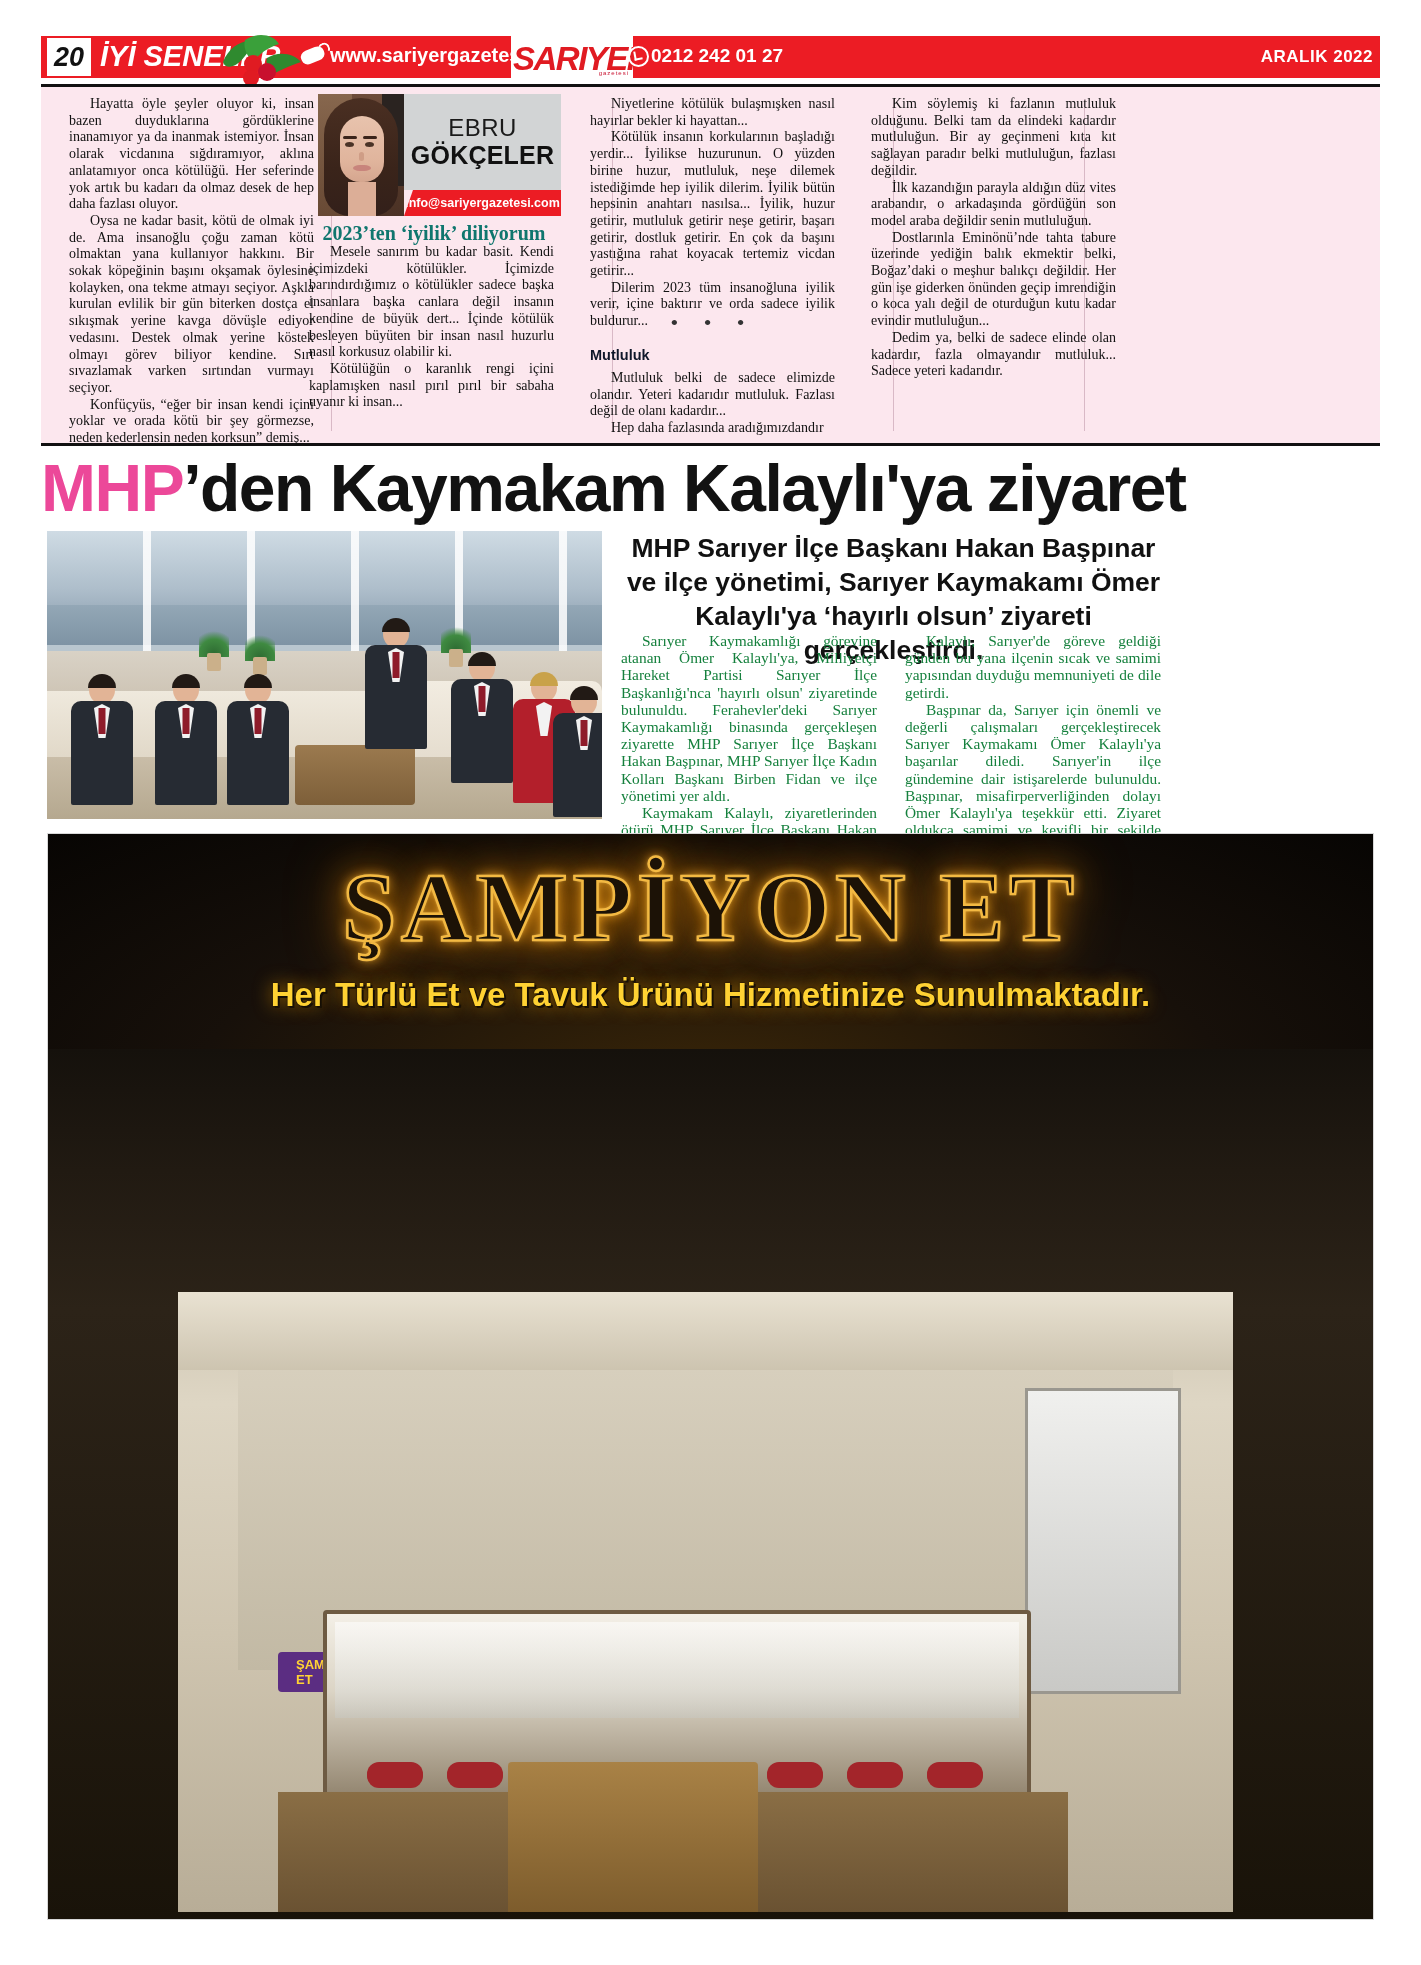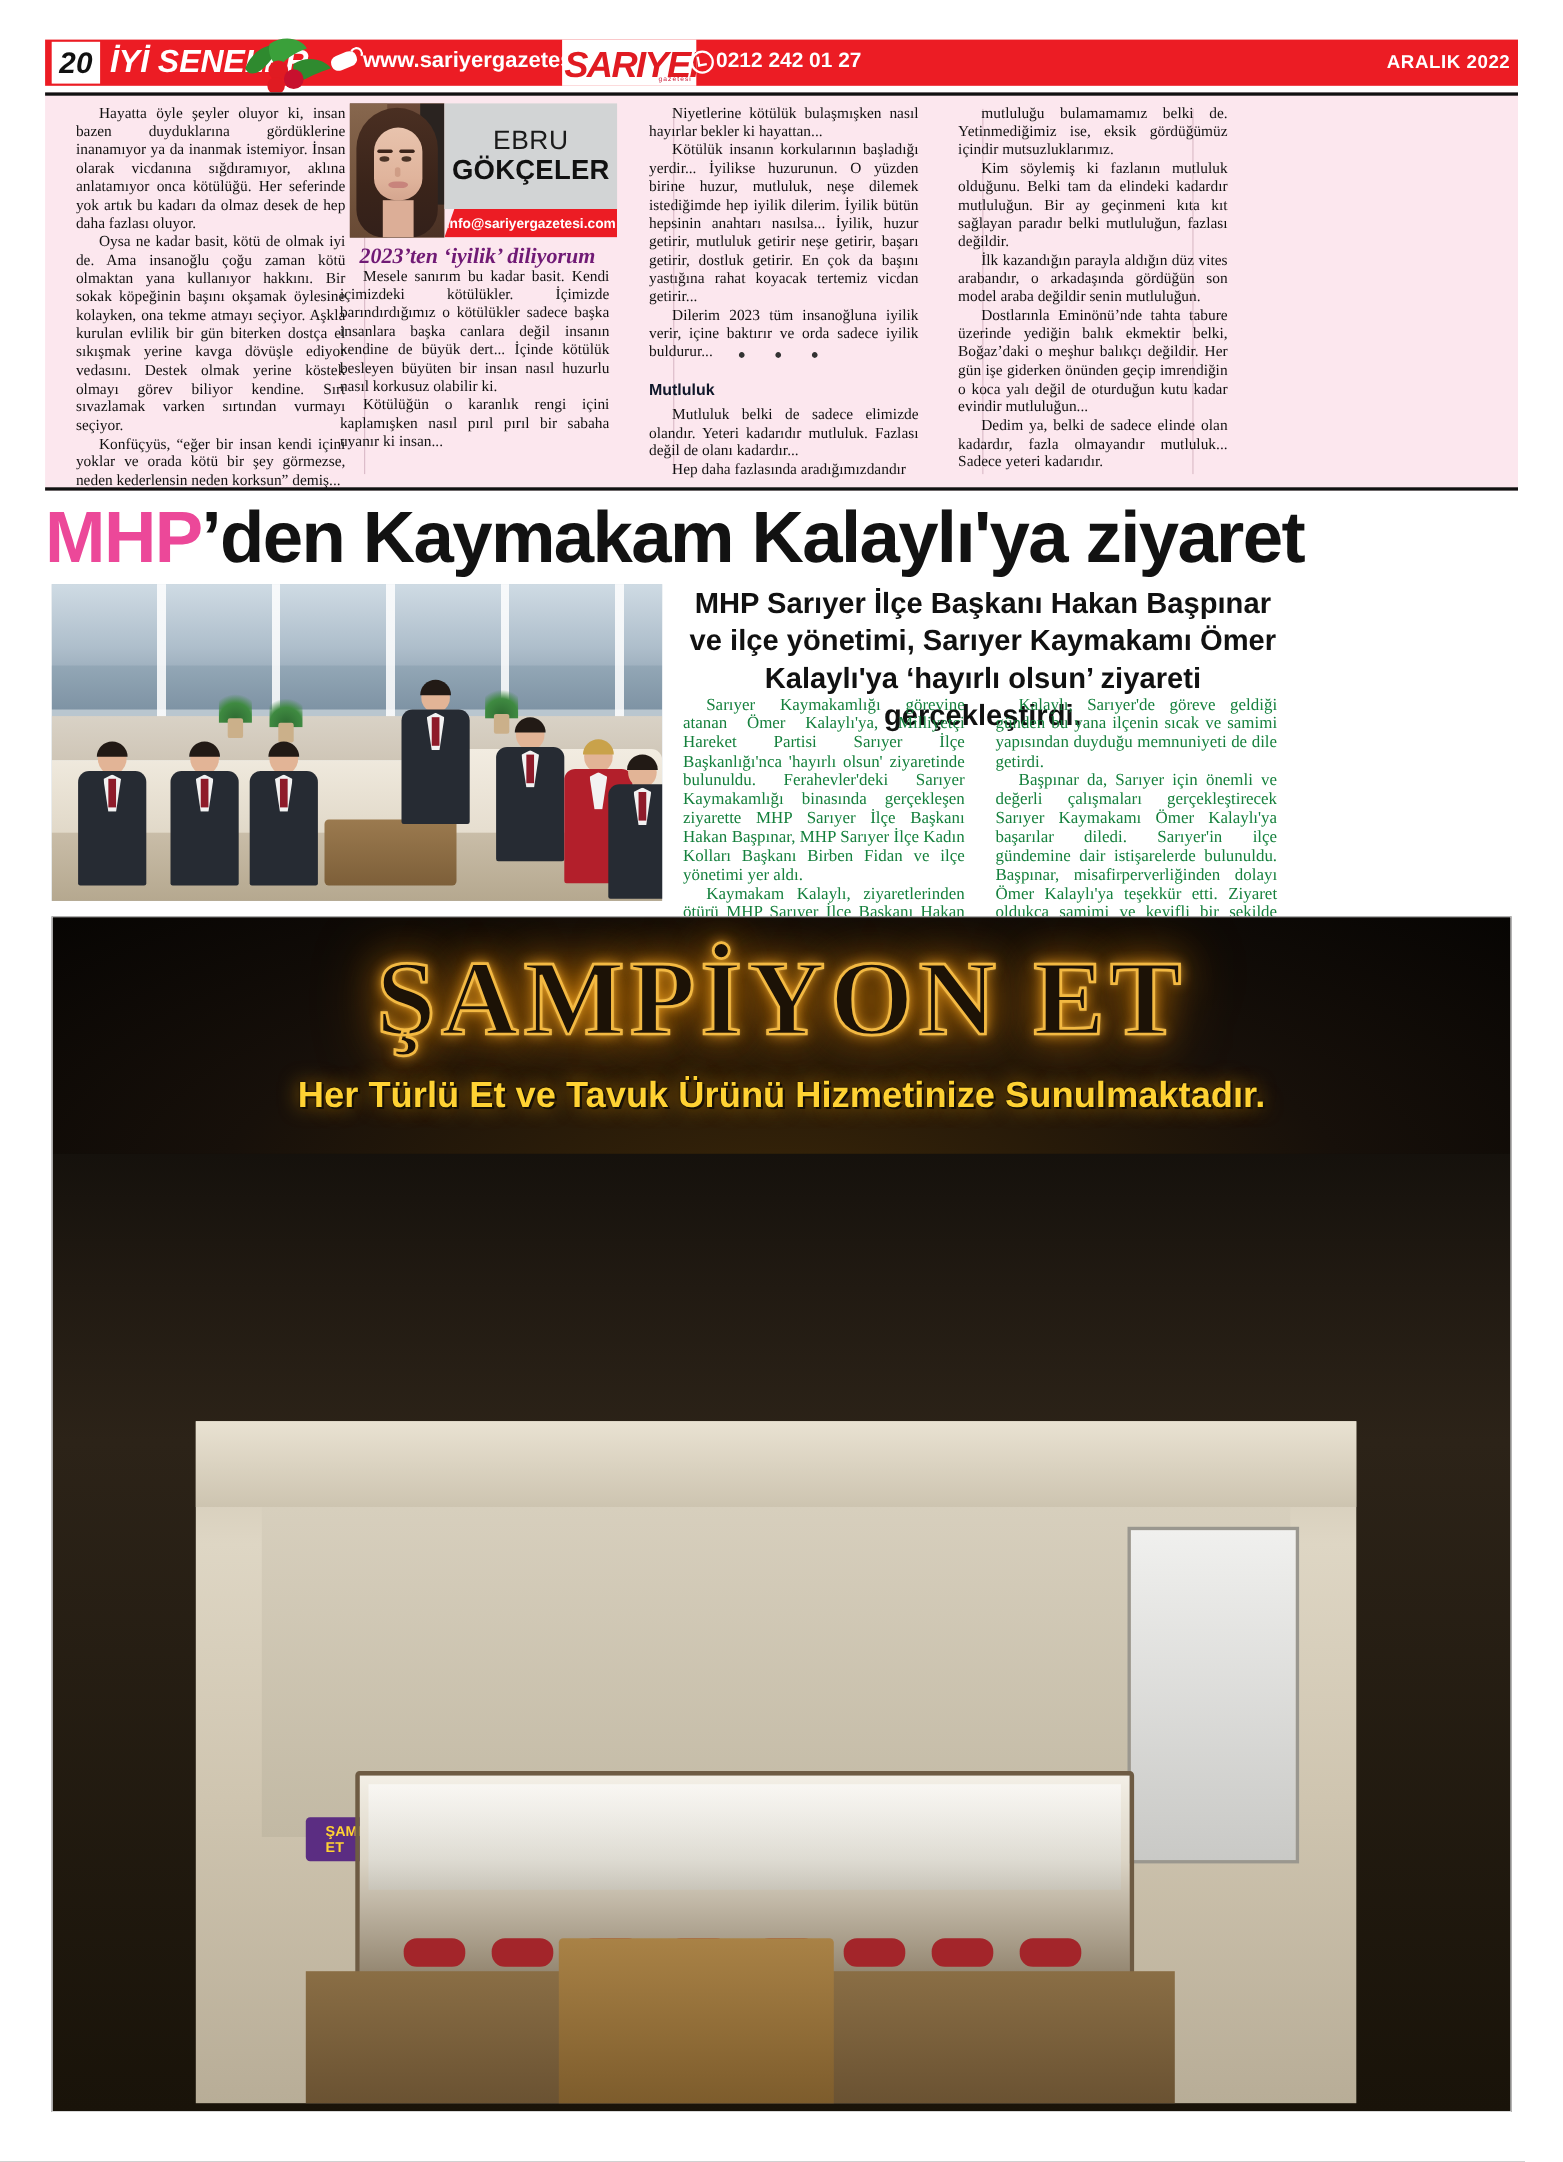--- a/index.html
+++ b/index.html
@@ -51,21 +51,21 @@
   .ac-photo .eye.r{left:47px;}
   .ac-photo .nose{position:absolute;left:41px;top:58px;width:5px;height:9px;border-radius:3px;background:#cf9d86;}
   .ac-photo .lips{position:absolute;left:35px;top:71px;width:18px;height:6px;border-radius:9px/4px;background:#c8847c;}
   .ac-photo .neck{position:absolute;left:30px;top:88px;width:28px;height:34px;background:#dcae97;}
   .ac-name{position:absolute;left:86px;top:0;width:157px;height:96px;background:#d2d4d5;display:flex;flex-direction:column;align-items:center;justify-content:center;}
   .ac-first{font-family:"Liberation Sans",sans-serif;font-size:24px;color:#1a1a1a;letter-spacing:.5px;line-height:26px;}
   .ac-last{font-family:"Liberation Sans",sans-serif;font-weight:bold;font-size:25px;color:#111;letter-spacing:.2px;line-height:28px;}
   .ac-mail{position:absolute;left:86px;top:96px;width:157px;height:26px;background:#ec1c24;display:flex;align-items:center;justify-content:center;clip-path:polygon(9px 0,100% 0,100% 100%,0 100%);}
   .ac-mail span{font-family:"Liberation Sans",sans-serif;font-weight:bold;font-size:12.5px;color:#fff;white-space:nowrap;}
 
-  .op-title{position:absolute;left:309px;top:222px;width:250px;text-align:center;font-family:"Liberation Serif",serif;font-weight:bold;font-size:20px;color:#701a75;font-style:italic;}
+  .op-title{position:absolute;left:309px;top:222px;width:250px;text-align:center;font-family:"Liberation Serif",serif;font-weight:bold;font-size:20px;color:#0f766e;}
   .op-dots{position:absolute;left:590px;top:318px;width:245px;text-align:center;font-size:22px;letter-spacing:10px;color:#333;line-height:10px;}
   .op-sub{position:absolute;left:590px;top:347px;font-family:"Liberation Sans",sans-serif;font-weight:bold;font-size:14.5px;color:#0f172a;}
 
   
   .mhp-head{position:absolute;left:41px;top:455px;width:1339px;height:66px;font-family:"Liberation Sans",sans-serif;font-weight:bold;font-size:66px;line-height:66px;letter-spacing:-1.5px;white-space:nowrap;}
   .mhp-head .red{color:#ec4899;}
   .mhp-head .blk{color:#121212;}
 
   .mhp-photo{position:absolute;left:47px;top:531px;width:555px;height:288px;overflow:hidden;background:#b9c6cf;}
   .mp-sky{position:absolute;left:0;top:0;width:555px;height:96px;background:linear-gradient(180deg,#cfdbe4 0%,#aebecb 60%,#8fa2b2 100%);}
@@ -202,21 +202,20 @@
 
   <div class="op-dots">• • •</div>
   <div class="op-sub">Mutluluk</div>
 
   <div class="op-col" style="left:590px;top:370px;position:absolute;">
     <p>Mutluluk belki de sadece elimizde olandır. Yeteri kadarıdır mutluluk. Fazlası değil de olanı kadardır...</p>
     <p>Hep daha fazlasında aradığımızdandır</p>
   </div>
 
   <div class="op-col op-c4" style="top:96px;position:absolute;">
-    <p>mutluluğu bulamamamız belki de. Yetinmediğimiz ise, eksik gördüğümüz içindir mutsuzluklarımız.</p>
     <p>Kim söylemiş ki fazlanın mutluluk olduğunu. Belki tam da elindeki kadardır mutluluğun. Bir ay geçinmeni kıta kıt sağlayan paradır belki mutluluğun, fazlası değildir.</p>
     <p>İlk kazandığın parayla aldığın düz vites arabandır, o arkadaşında gördüğün son model araba değildir senin mutluluğun.</p>
     <p>Dostlarınla Eminönü’nde tahta tabure üzerinde yediğin balık ekmektir belki, Boğaz’daki o meşhur balıkçı değildir. Her gün işe giderken önünden geçip imrendiğin o koca yalı değil de oturduğun kutu kadar evindir mutluluğun...</p>
     <p>Dedim ya, belki de sadece elinde olan kadardır, fazla olmayandır mutluluk... Sadece yeteri kadarıdır.</p>
   </div>
 
   <div class="mhp-head">
     <span class="red">MHP</span><span class="blk">’den Kaymakam Kalaylı'ya ziyaret</span>
   </div>
 

